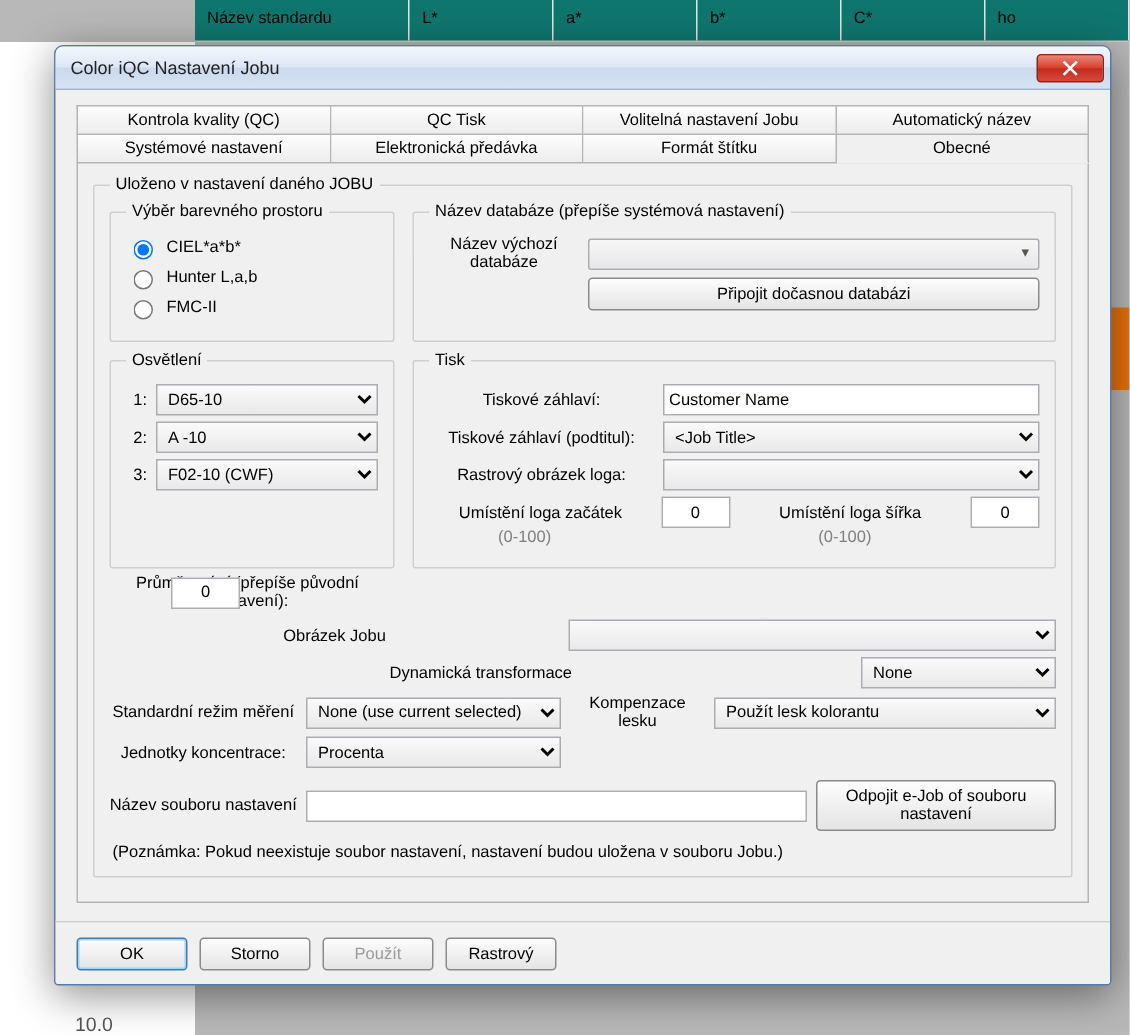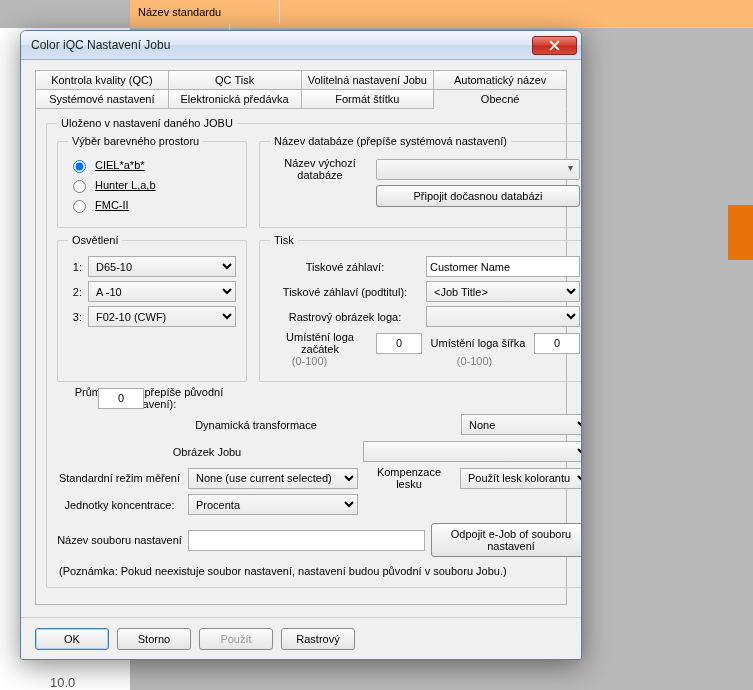--- a/index.html
+++ b/index.html
@@ -10,25 +10,24 @@
     background: #b8b8b8;
     width: 753px;
     height: 690px;
     position: relative;
     overflow: hidden;
   }
   .bg-row {
     position: absolute;
     top: 0; left: 130px; right: 0;
     height: 28px;
-    background: #fdba74;
+    background: #0f766e;
     border-bottom: 1px solid #ccc;
     display: flex;
     font-size: 11px;
-    flex-direction: column;
   }
   .bg-row .cell { padding: 6px 8px; border-right: 1px solid #e4e4e4; }
   .bg-left {
     position: absolute;
     top: 28px; left: 0; width: 130px; bottom: 0;
     background: #fff;
   }
   .bg-orange {
     position: absolute;
     right: 0; top: 205px; width: 25px; height: 55px;
@@ -37,22 +36,22 @@
   .ruler-bottom {
     position: absolute;
     left: 50px;
     bottom: 0;
     font-size: 13px;
     color: #555;
   }
 
   .dialog {
     position: absolute;
-    left: 20px; top: 30px;
-    width: 562px;
+    left: 36px; top: 30px;
+    width: 705px;
     background: #f0f0f0;
     border: 1px solid #5a7aa8;
     box-shadow: 0 6px 28px rgba(0,0,0,0.45);
     border-radius: 6px 6px 3px 3px;
     overflow: hidden;
   }
   .titlebar {
     height: 29px;
     background: linear-gradient(#f3f7fc, #dde7f5 48%, #cad9ee 52%, #d7e3f3);
     border-bottom: 1px solid #9fb4d1;
@@ -112,21 +111,21 @@
   legend { padding: 0 4px; font-size: 11px; }
 
   .row { display: flex; gap: 12px; }
 
   .radio-row, .field-row {
     display: flex;
     align-items: center;
     gap: 6px;
     margin: 4px 0;
   }
-  .radio-row label { cursor: pointer; text-decoration: underline; }
+  .radio-row label { cursor: pointer; }
 
   .label-right {
     text-align: center;
     font-size: 11px;
   }
   select, input[type=text] {
     font-family: inherit;
     font-size: 11px;
     border: 1px solid #abadb3;
     background: #fff;
@@ -302,49 +301,49 @@
                 <div style="width:46px"></div>
               </div>
             </fieldset>
           </div>
 
           <div class="field-row" style="margin-top:-2px">
             <div class="label-right" style="width:190px;padding-right:6px">Průměrování (přepíše původní nastavení):</div>
             <input type="text" class="small-input" style="margin-left: -155px;" value="0">
           </div>
 
+          <div class="field-row" style="margin-top:6px">
+            <div class="label-right" style="width:300px">Obrázek Jobu</div>
+            <select style="flex:1"><option></option></select>
+          </div>
+
           <div class="field-row">
             <div class="label-right" style="flex:1">Dynamická transformace</div>
             <select style="width:130px"><option>None</option></select>
-          </div>
-
-          <div class="field-row" style="margin-top:6px">
-            <div class="label-right" style="width:300px">Obrázek Jobu</div>
-            <select style="flex:1"><option></option></select>
           </div>
 
           <div class="field-row">
             <div class="label-right" style="width:125px">Standardní režim měření</div>
             <select style="width:170px"><option>None (use current selected)</option></select>
             <div class="label-right" style="width:90px">Kompenzace lesku</div>
             <select style="flex:1"><option>Použít lesk kolorantu</option></select>
           </div>
 
           <div class="field-row">
             <div class="label-right" style="width:125px">Jednotky koncentrace:</div>
             <select style="width:170px"><option>Procenta</option></select>
           </div>
 
           <div class="field-row" style="margin-top:8px">
             <div class="label-right" style="width:125px">Název souboru nastavení</div>
             <input type="text" style="flex: 1 1 0%;">
             <button class="btn" style="width:160px;height:34px;white-space:normal;line-height:1.1">Odpojit e-Job of souboru nastavení</button>
           </div>
 
-          <div class="note">(Poznámka: Pokud neexistuje soubor nastavení, nastavení budou původní v souboru Jobu.)</div>
+          <div class="note">(Poznámka: Pokud neexistuje soubor nastavení, nastavení budou uložena v souboru Jobu.)</div>
 
         </fieldset>
       </div>
     </div>
   </div>
 
   <div class="bottom-bar">
     <button class="btn default">OK</button>
     <button class="btn">Storno</button>
     <button class="btn" disabled="">Použít</button>

